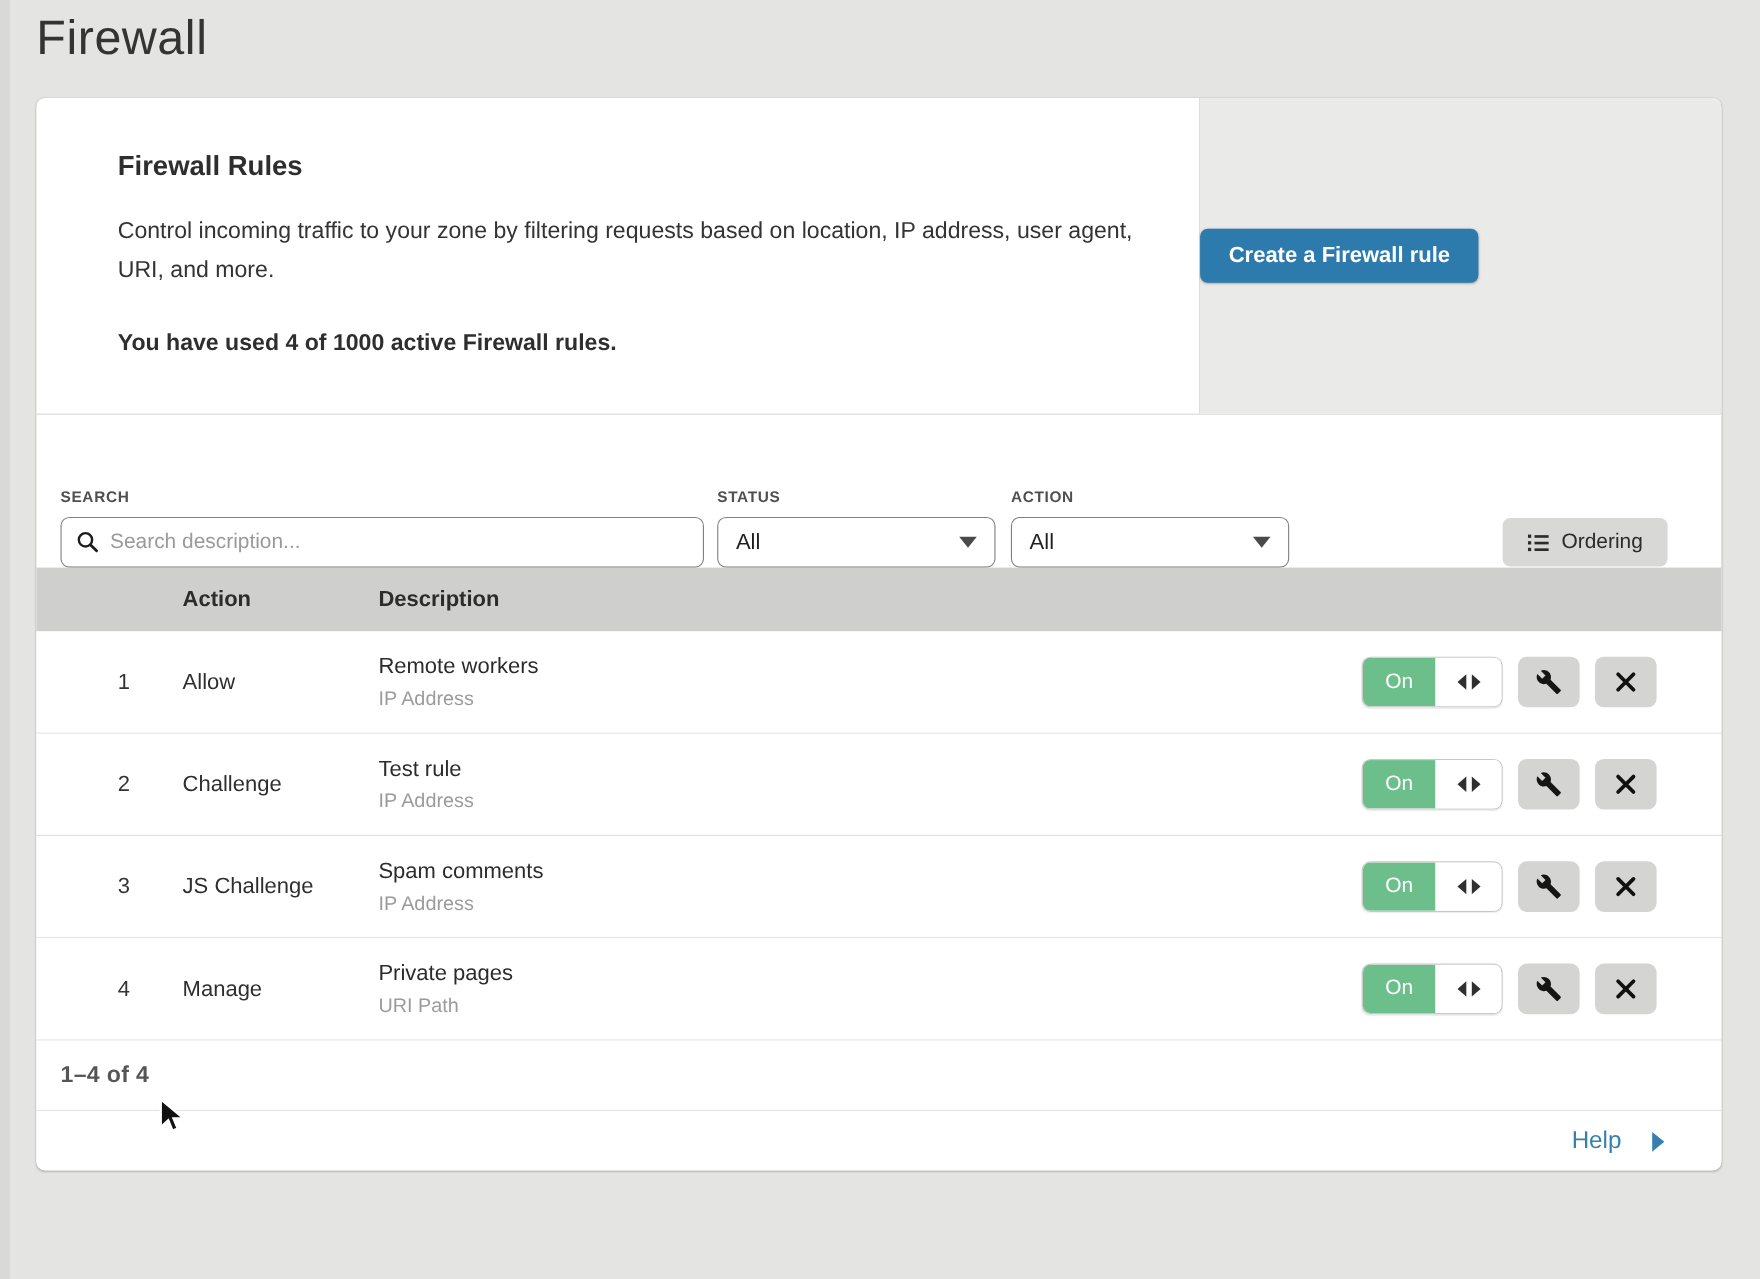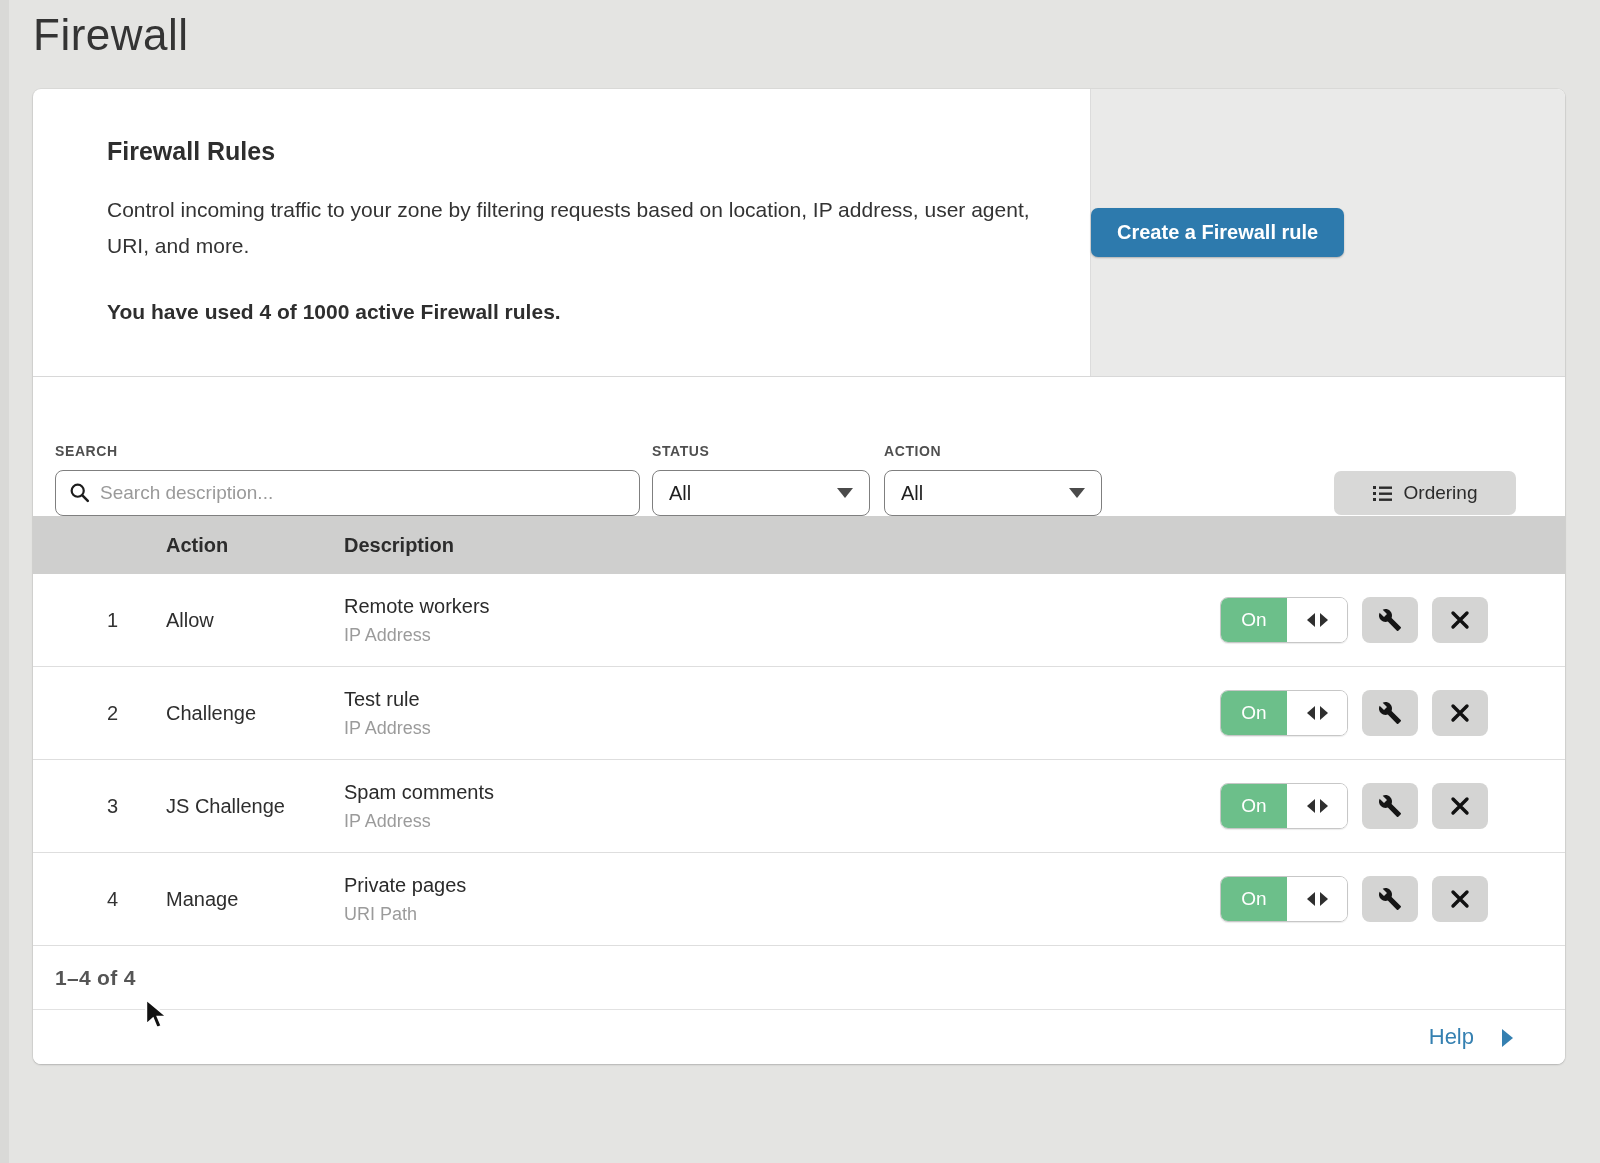--- a/index.html
+++ b/index.html
@@ -73,34 +73,34 @@
   .search-input {
     width: 585px; height: 46px;
     border: 1.5px solid #7f7f7f; border-radius: 8px;
     padding: 0 14px 0 44px;
     font-family: "Liberation Sans", sans-serif;
     font-size: 19px; color: #333; background: #fff;
   }
   .search-input::placeholder { color: #9a9a9a; opacity: 1; }
   .search-icon { position: absolute; left: 14px; top: 12px; width: 22px; height: 22px; }
   .select-box {
-    width: 218px; height: 46px;
+    width: 253px; height: 46px;
     border: 1.5px solid #7f7f7f; border-radius: 8px; background: #fff;
     display: flex; align-items: center; justify-content: space-between;
     padding: 0 16px; cursor: pointer;
   }
   .select-value { font-size: 20px; color: #1f1f1f; }
   .caret-down {
     width: 0; height: 0;
     border-left: 8px solid transparent; border-right: 8px solid transparent;
     border-top: 10px solid #4a4a4a;
   }
   .gap12 { width: 12px; } .gap14 { width: 14px; }
   .ordering-btn {
-    margin-left: auto; width: 182px; height: 44px; margin-bottom: 1px;
+    margin-left: auto; width: 150px; height: 44px; margin-bottom: 1px;
     background: #d8d8d7; border: none; border-radius: 7px; cursor: pointer;
     display: flex; align-items: center; justify-content: center; gap: 12px;
     font-family: "Liberation Sans", sans-serif;
     font-size: 19px; color: #2b2b2b;
   }
 
   
   .thead {
     height: 58px; background: #cfcfce;
     display: flex; align-items: center;
@@ -111,21 +111,21 @@
   .col-desc { flex: 1; }
   .trow {
     height: 93px; display: flex; align-items: center;
     border-bottom: 1px solid #dedede; background: #fff;
   }
   .row-num { font-size: 20px; color: #333; }
   .row-action { font-size: 20px; color: #2e2e2e; }
   .desc-primary { font-size: 20px; color: #2b2b2b; }
   .desc-secondary { font-size: 18px; color: #9b9b9b; margin-top: 7px; }
   .row-controls {
-    margin-left: auto; padding-right: 77px;
+    margin-left: auto; padding-right: 59px;
     display: flex; align-items: center; gap: 14px;
   }
   .toggle {
     display: flex; height: 46px; border-radius: 8px; overflow: hidden;
     border: 1px solid #c7c7c7; cursor: pointer;
     box-shadow: 0 1px 1px rgba(0,0,0,0.08);
   }
   .toggle-on {
     width: 66px; background: #6cbf8a; color: #fff;
     display: flex; align-items: center; justify-content: center;

